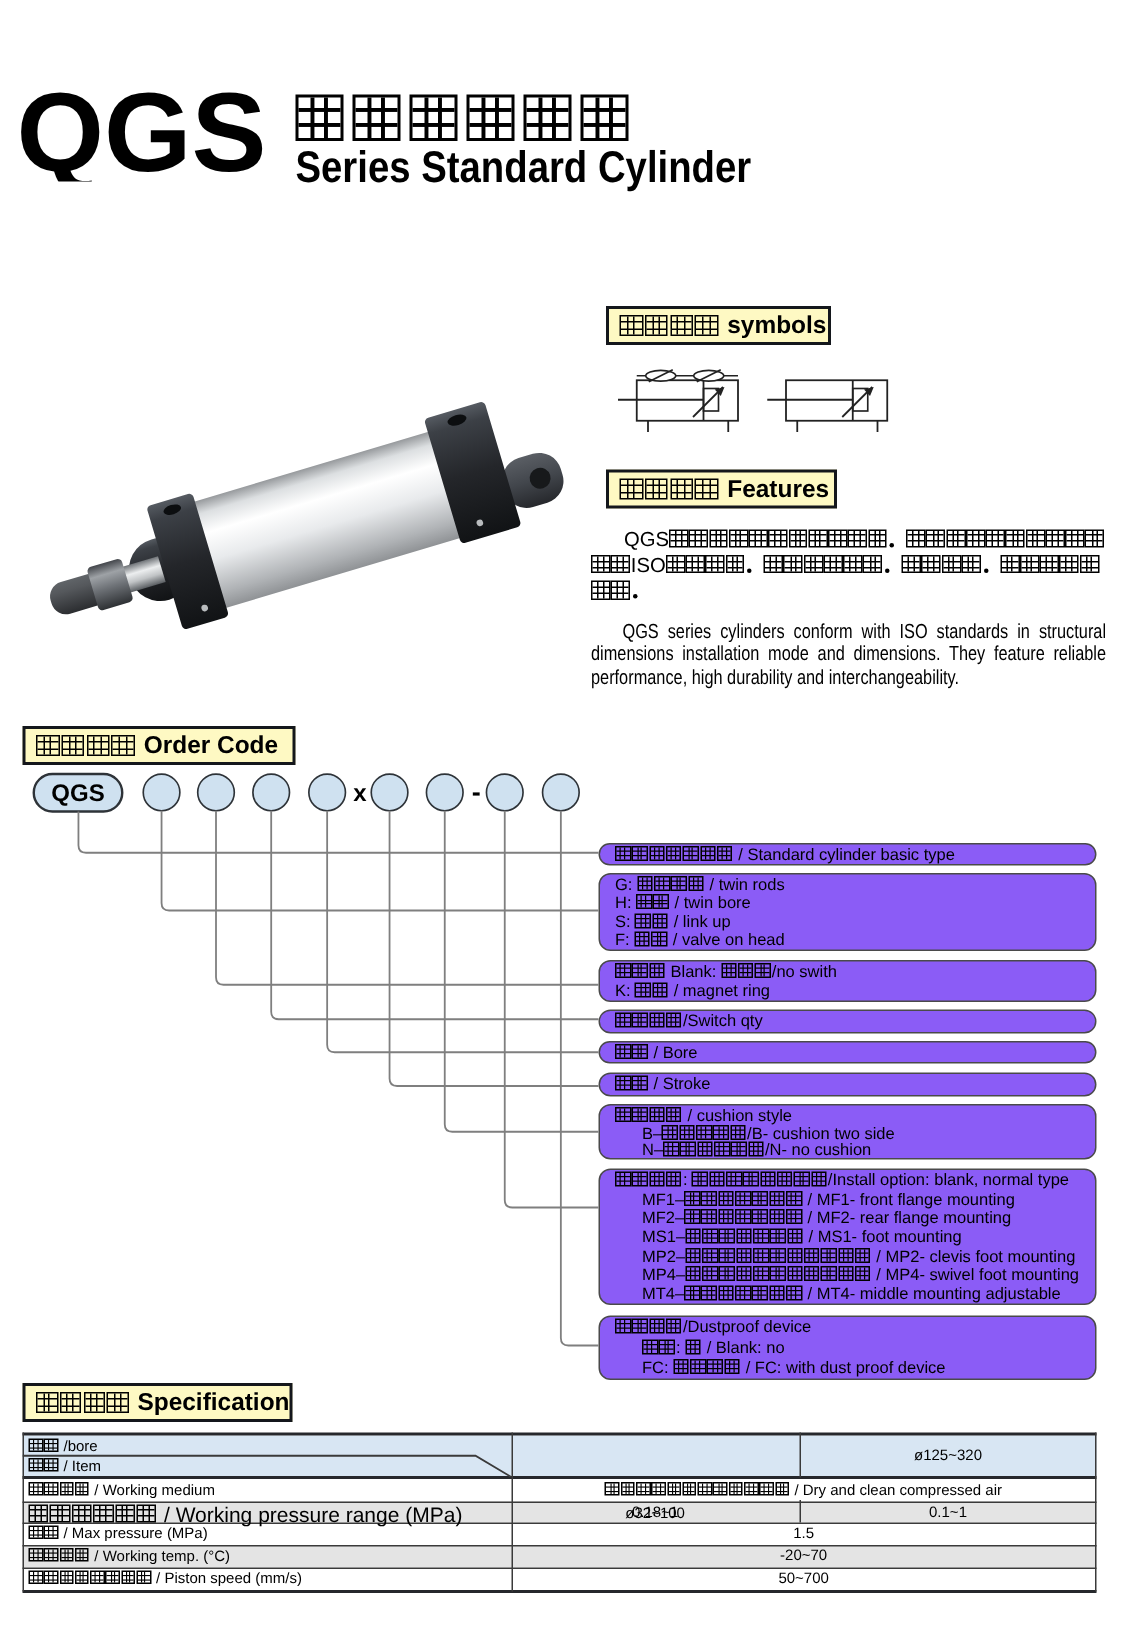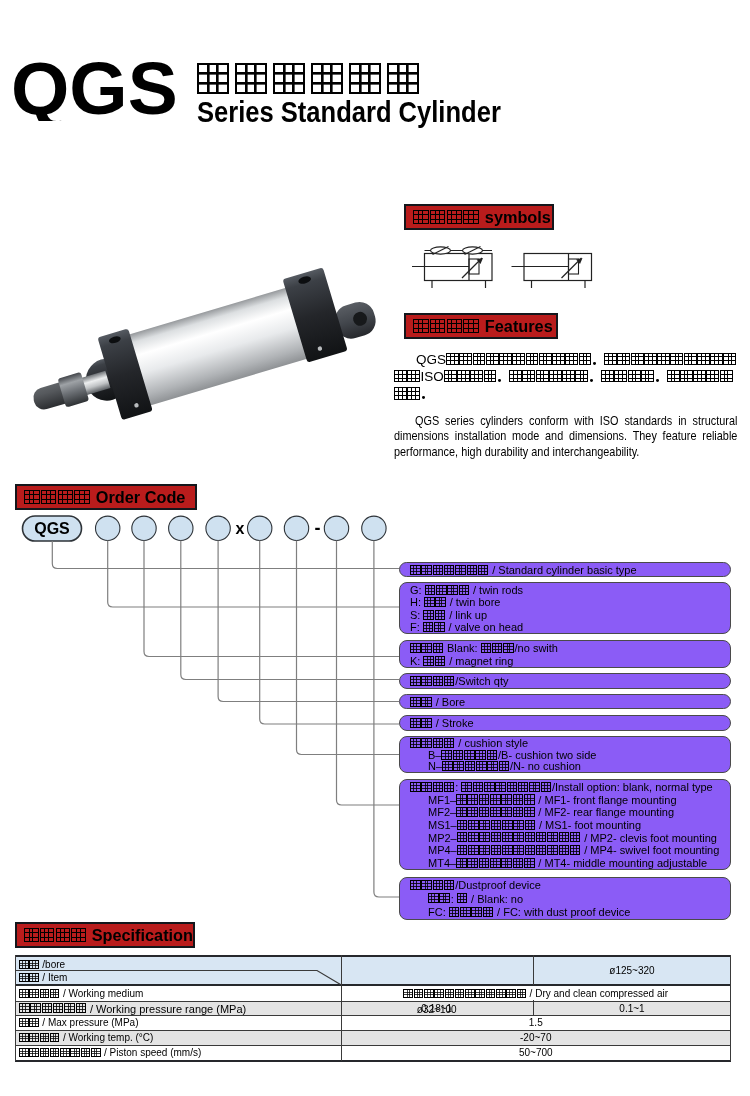--- a/index.html
+++ b/index.html
@@ -3,21 +3,21 @@
 *{margin:0;padding:0;box-sizing:border-box}
 html,body{width:750px;height:1096px;background:#fff;font-family:"Liberation Sans",sans-serif;color:#000;position:relative;overflow:hidden}
 .a{position:absolute}
 i.k{display:inline-block;width:0.96em;height:0.92em;vertical-align:-0.08em;margin-right:var(--g,0.05em);
  border:0.08em solid #000;
  background-image:linear-gradient(#000,#000),linear-gradient(#000,#000),linear-gradient(#000,#000),linear-gradient(#000,#000);
  background-size:100% 0.075em,100% 0.075em,0.075em 100%,0.075em 100%;
  background-position:0 30%,0 70%,31% 0,66% 0;background-repeat:no-repeat}
 i.p{display:inline-block;width:0.9em;height:0.92em;vertical-align:-0.08em;margin-right:var(--g,0.05em);position:relative;border:none;background:none}
 i.p::after{content:"";position:absolute;left:12%;bottom:4%;width:0.22em;height:0.22em;background:#000;border-radius:50%}
-.hd{background:#b91c1c;border:2px solid #14171c;font-weight:bold;font-size:16.3px;line-height:22px;display:flex;align-items:center;padding-left:7px;white-space:nowrap;--g:1.2px}
+.hd{background:#fef9c3;border:2px solid #14171c;font-weight:bold;font-size:16.3px;line-height:22px;display:flex;align-items:center;padding-left:7px;white-space:nowrap;--g:1.2px}
 .lb{left:399px;width:332px;background:#8b5cf6;border:1px solid #4a4a4a;border-radius:8px;font-size:11px;padding-top:1px;--g:0.07em}
 .lb .l{padding-left:10px;white-space:nowrap}
 .lb .li{padding-left:28px}
 .jl{height:15.5px;line-height:15.5px;text-align:justify;overflow:hidden}
 .jl::after{content:"";display:inline-block;width:100%}
 .hd i.k,.tk i.k{background-image:linear-gradient(#000,#000),linear-gradient(#000,#000),linear-gradient(#000,#000),linear-gradient(#000,#000);
  background-size:100% 0.08em,100% 0.08em,0.08em 100%,0.08em 100%;
  background-position:0 30%,0 70%,31% 0,66% 0;border-width:0.085em}
 </style></head><body>
 <div class="a" style="left:11px;top:51px;font-size:75px;font-weight:bold;line-height:75px;height:70px;overflow:hidden">QGS</div>
@@ -95,21 +95,21 @@
 <div class="a" style="left:533px;top:1000px;width:1px;height:15px;background:#3a3a3a"></div>
 <svg class="a" style="left:15px;top:955px" width="716" height="106" viewBox="0 0 716 106">
     <path d="M0,15.5 H302 L325.5,29.5" fill="none" stroke="#3a3a3a" stroke-width="1.2"></path>
   </svg>
 <div class="a" style="left:19px;top:959px;font-size:10px;line-height:12px;white-space:nowrap;--g:0.07em"><i class="k"></i><i class="k"></i> /bore</div>
 <div class="a" style="left:19px;top:972px;font-size:10px;line-height:12px;white-space:nowrap;--g:0.07em"><i class="k"></i><i class="k"></i> / Item</div>
 <div class="a" style="left:340.5px;top:1004px;width:192.5px;text-align:center;font-size:10px;line-height:12px;white-space:nowrap;--g:0.07em">ø32~100</div>
 <div class="a" style="left:533px;top:965px;width:198px;text-align:center;font-size:10px;line-height:12px;white-space:nowrap;--g:0.07em">ø125~320</div>
 <div class="a" style="left:19px;top:988px;font-size:10px;line-height:12px;white-space:nowrap;--g:0.07em"><i class="k"></i><i class="k"></i><i class="k"></i><i class="k"></i> / Working medium</div>
 <div class="a" style="left:340.5px;top:988px;width:390.5px;text-align:center;font-size:10px;line-height:12px;white-space:nowrap;--g:0.07em"><i class="k"></i><i class="k"></i><i class="k"></i><i class="k"></i><i class="k"></i><i class="k"></i><i class="k"></i><i class="k"></i><i class="k"></i><i class="k"></i><i class="k"></i><i class="k"></i> / Dry and clean compressed  air</div>
-<div class="a" style="left:19px;top:1002.5px;font-size:11px;line-height:12px;white-space:nowrap;--g:0.07em"><i class="k"></i><i class="k"></i><i class="k"></i><i class="k"></i><i class="k"></i><i class="k"></i> / Working pressure range (MPa)</div>
+<div class="a" style="left:19px;top:1002.5px;font-size:14px;line-height:12px;white-space:nowrap;--g:0.07em"><i class="k"></i><i class="k"></i><i class="k"></i><i class="k"></i><i class="k"></i><i class="k"></i> / Working pressure range (MPa)</div>
 <div class="a" style="left:340.5px;top:1002.5px;width:192.5px;text-align:center;font-size:10px;line-height:12px;white-space:nowrap;--g:0.07em">0.18~1</div>
 <div class="a" style="left:533px;top:1002.5px;width:198px;text-align:center;font-size:10px;line-height:12px;white-space:nowrap;--g:0.07em">0.1~1</div>
 <div class="a" style="left:19px;top:1017px;font-size:10px;line-height:12px;white-space:nowrap;--g:0.07em"><i class="k"></i><i class="k"></i> / Max pressure  (MPa)</div>
 <div class="a" style="left:340.5px;top:1017px;width:390.5px;text-align:center;font-size:10px;line-height:12px;white-space:nowrap;--g:0.07em">1.5</div>
 <div class="a" style="left:19px;top:1032px;font-size:10px;line-height:12px;white-space:nowrap;--g:0.07em"><i class="k"></i><i class="k"></i><i class="k"></i><i class="k"></i> / Working temp. (°C)</div>
 <div class="a" style="left:340.5px;top:1032px;width:390.5px;text-align:center;font-size:10px;line-height:12px;white-space:nowrap;--g:0.07em">-20~70</div>
 <div class="a" style="left:19px;top:1047px;font-size:10px;line-height:12px;white-space:nowrap;--g:0.07em"><i class="k"></i><i class="k"></i><i class="k"></i><i class="k"></i><i class="k"></i><i class="k"></i><i class="k"></i><i class="k"></i> / Piston speed (mm/s)</div>
 <div class="a" style="left:340.5px;top:1047px;width:390.5px;text-align:center;font-size:10px;line-height:12px;white-space:nowrap;--g:0.07em">50~700</div>
 <svg class="a" style="left:0;top:0" width="750" height="1096" viewBox="0 0 750 1096">
     <defs>

